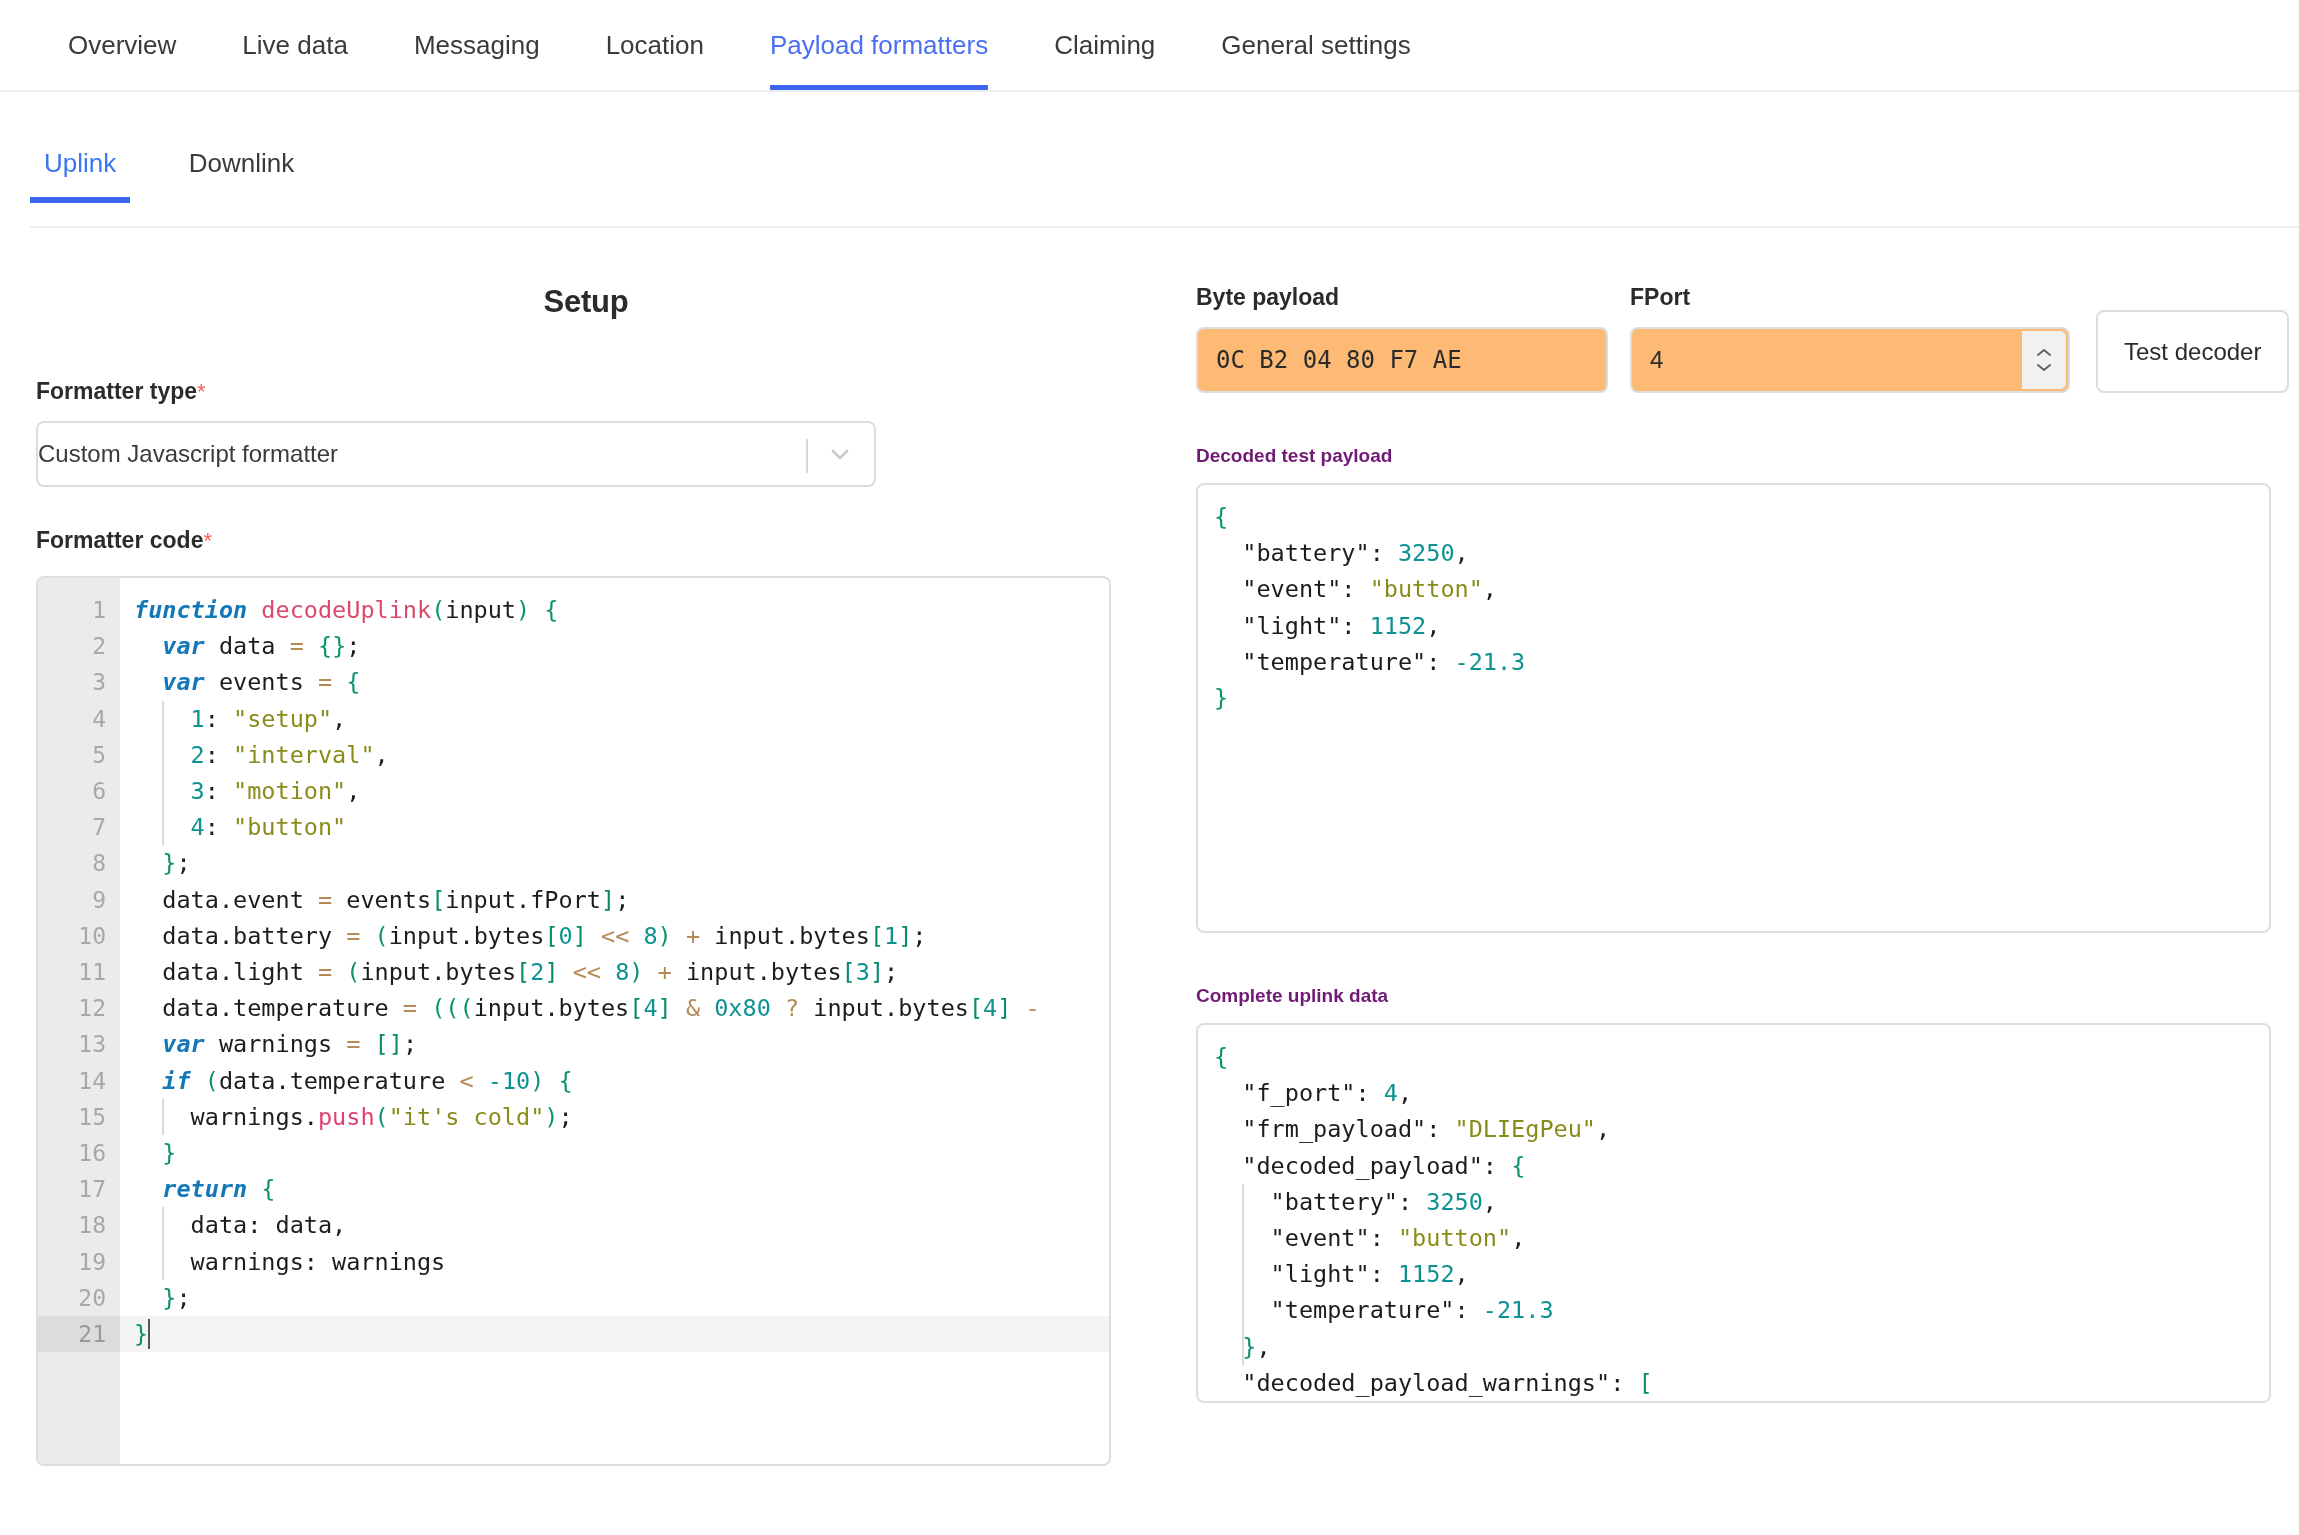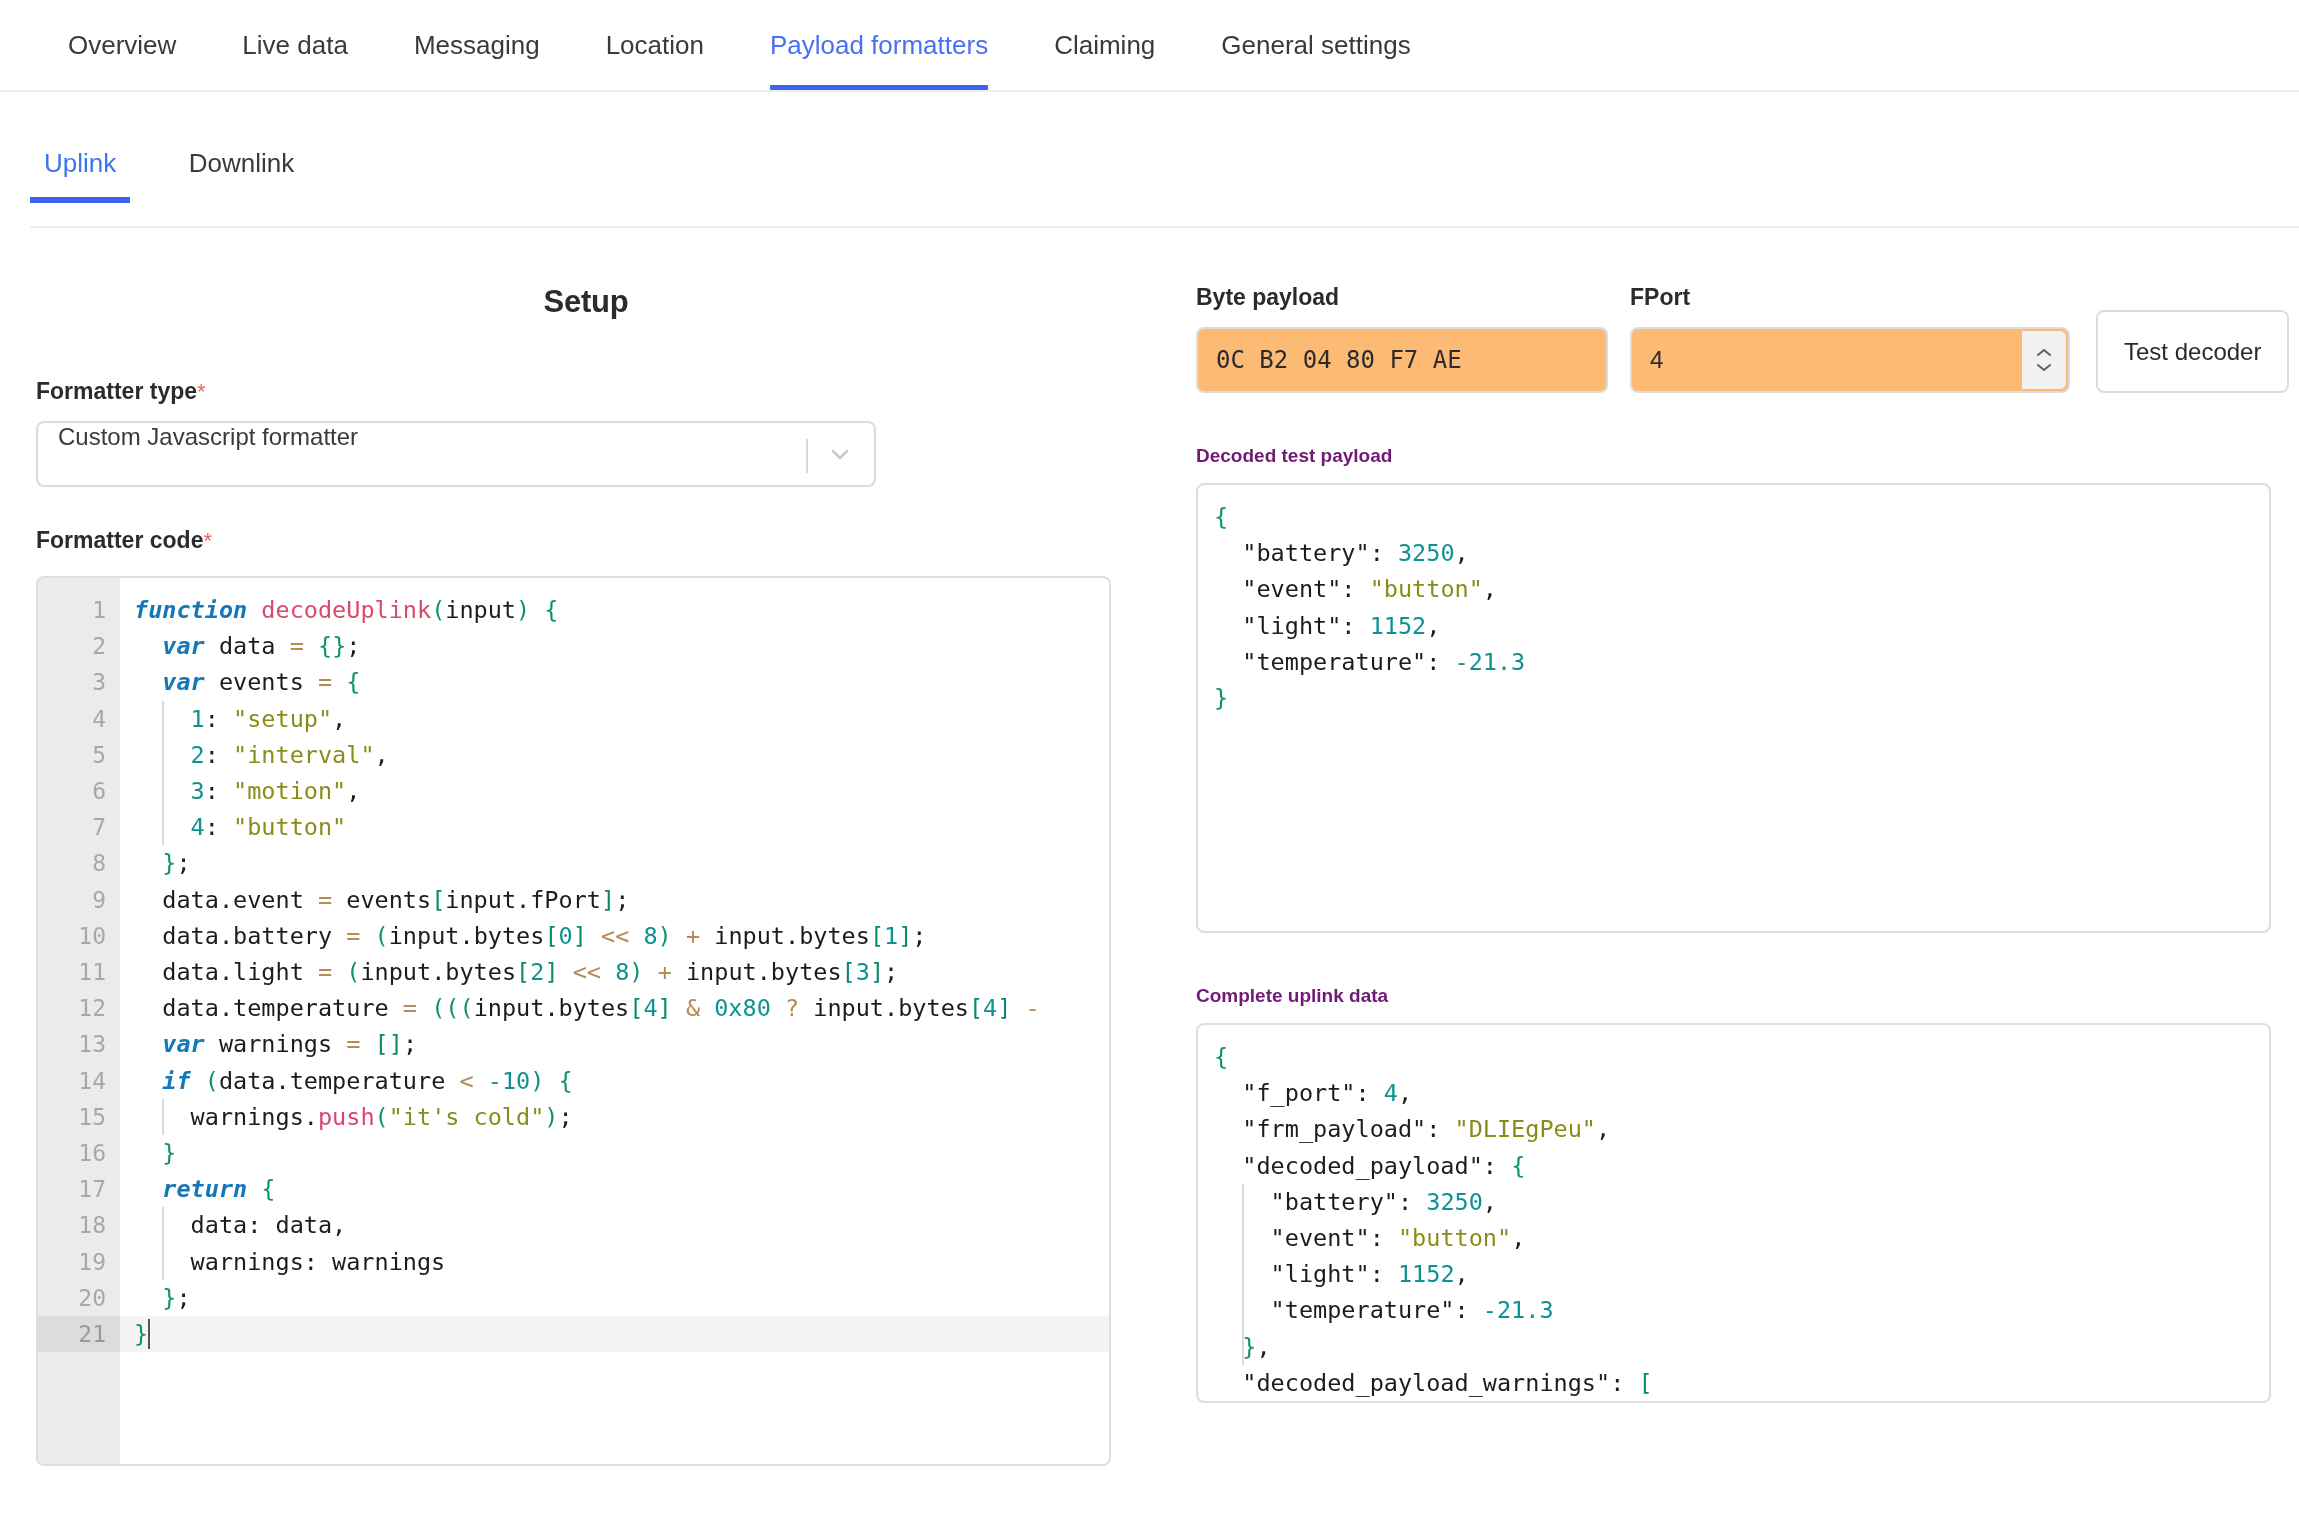--- a/index.html
+++ b/index.html
@@ -105,21 +105,21 @@
 
   
   .select-box {
     position: relative;
     width: 840px;
     height: 66px;
     border: 2px solid #dcdcdc;
     border-radius: 8px;
     background: #fff;
     display: flex;
-    padding-left: 20px;
+    align-items: center;
     font-size: 24px;
     color: #3a3a3a;
     cursor: pointer;
   }
   .select-sep {
     position: absolute;
     right: 66px; top: 16px;
     width: 2px; height: 34px;
     background: #d8d8d8;
   }

